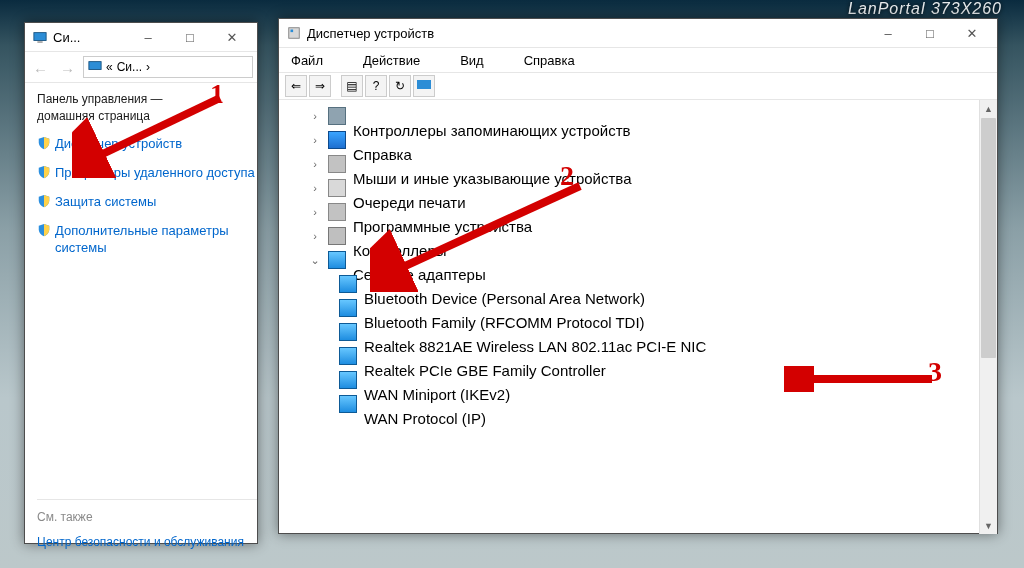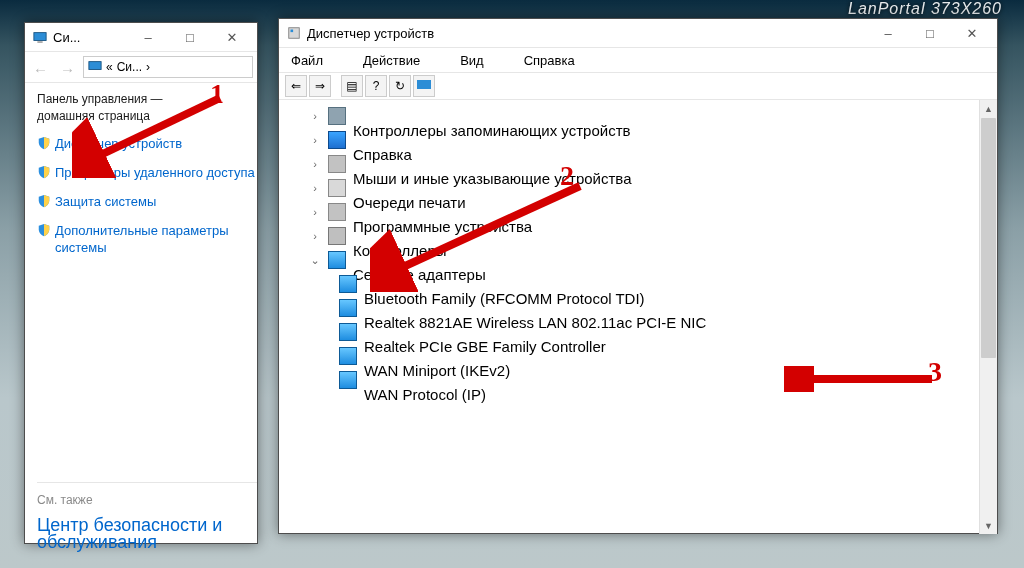--- a/index.html
+++ b/index.html
@@ -25,21 +25,21 @@
   #w1 .nav .addr{flex:1;border:1px solid #ccc;height:20px;display:flex;
     align-items:center;padding:0 4px;font-size:12px;gap:4px;}
   #w1 .body{padding:8px 0 8px 12px;display:flex;flex-direction:column;height:calc(100% - 60px);}
   #w1 .heading{color:#1a1a1a;font-size:12px;line-height:17px;margin-bottom:10px;}
   #w1 .link{color:#0066cc;font-size:13px;line-height:17px;margin:0 0 12px 0;
     display:flex;align-items:flex-start;gap:4px;cursor:pointer;}
   #w1 .link .shield{width:14px;height:14px;flex:0 0 14px;margin-top:1px;}
   #w1 .spacer{flex:1;}
   #w1 .sec{border-top:1px solid #e6e6e6;margin-top:2px;padding-top:10px;padding-right:8px;}
   #w1 .sec .muted{color:#8a8a8a;font-size:12px;margin-bottom:10px;}
-  #w1 .sec .seclink{color:#0066cc;font-size:18px;line-height:17px;}
+  #w1 .sec .seclink{color:#0066cc;font-size:12px;line-height:17px;}
   
   #w2{left:278px;top:18px;width:718px;height:514px;}
   #w2 .menubar{height:24px;display:flex;align-items:center;gap:40px;
     padding:0 12px;border-bottom:1px solid #e6e6e6;font-size:13px;}
   #w2 .toolbar{height:26px;border-bottom:1px solid #e6e6e6;display:flex;
     align-items:center;gap:2px;padding:0 6px;}
   #w2 .tbtn{width:20px;height:20px;border:1px solid #ccc;display:flex;
     align-items:center;justify-content:center;font-size:12px;background:#f4f4f4;}
   #w2 .tree-wrap{display:flex;height:calc(100% - 80px);}
   #w2 .tree{flex:1;padding:4px 0 4px 6px;overflow:hidden;font-size:15px;color:#000;}
@@ -219,20 +219,24 @@
           <span class="lbl">Контроллеры</span>
         </div>
         <div class="node" style="padding-left: 24px;">
           <span class="exp">⌄</span>
           <span class="nico ic-net"></span>
           <span class="lbl">Сетевые адаптеры</span>
         </div>
         <div class="children">
           <div class="node">
             <span class="nico ic-net"></span>
+            <span class="lbl">Bluetooth Device (Personal Area Network)</span>
+          </div>
+          <div class="node">
+            <span class="nico ic-net"></span>
             <span class="lbl">Bluetooth Family (RFCOMM Protocol TDI)</span>
           </div>
           <div class="node">
             <span class="nico ic-net"></span>
             <span class="lbl">Realtek 8821AE Wireless LAN 802.11ac PCI-E NIC</span>
           </div>
           <div class="node">
             <span class="nico ic-net"></span>
             <span class="lbl">Realtek PCIe GBE Family Controller</span>
           </div>

